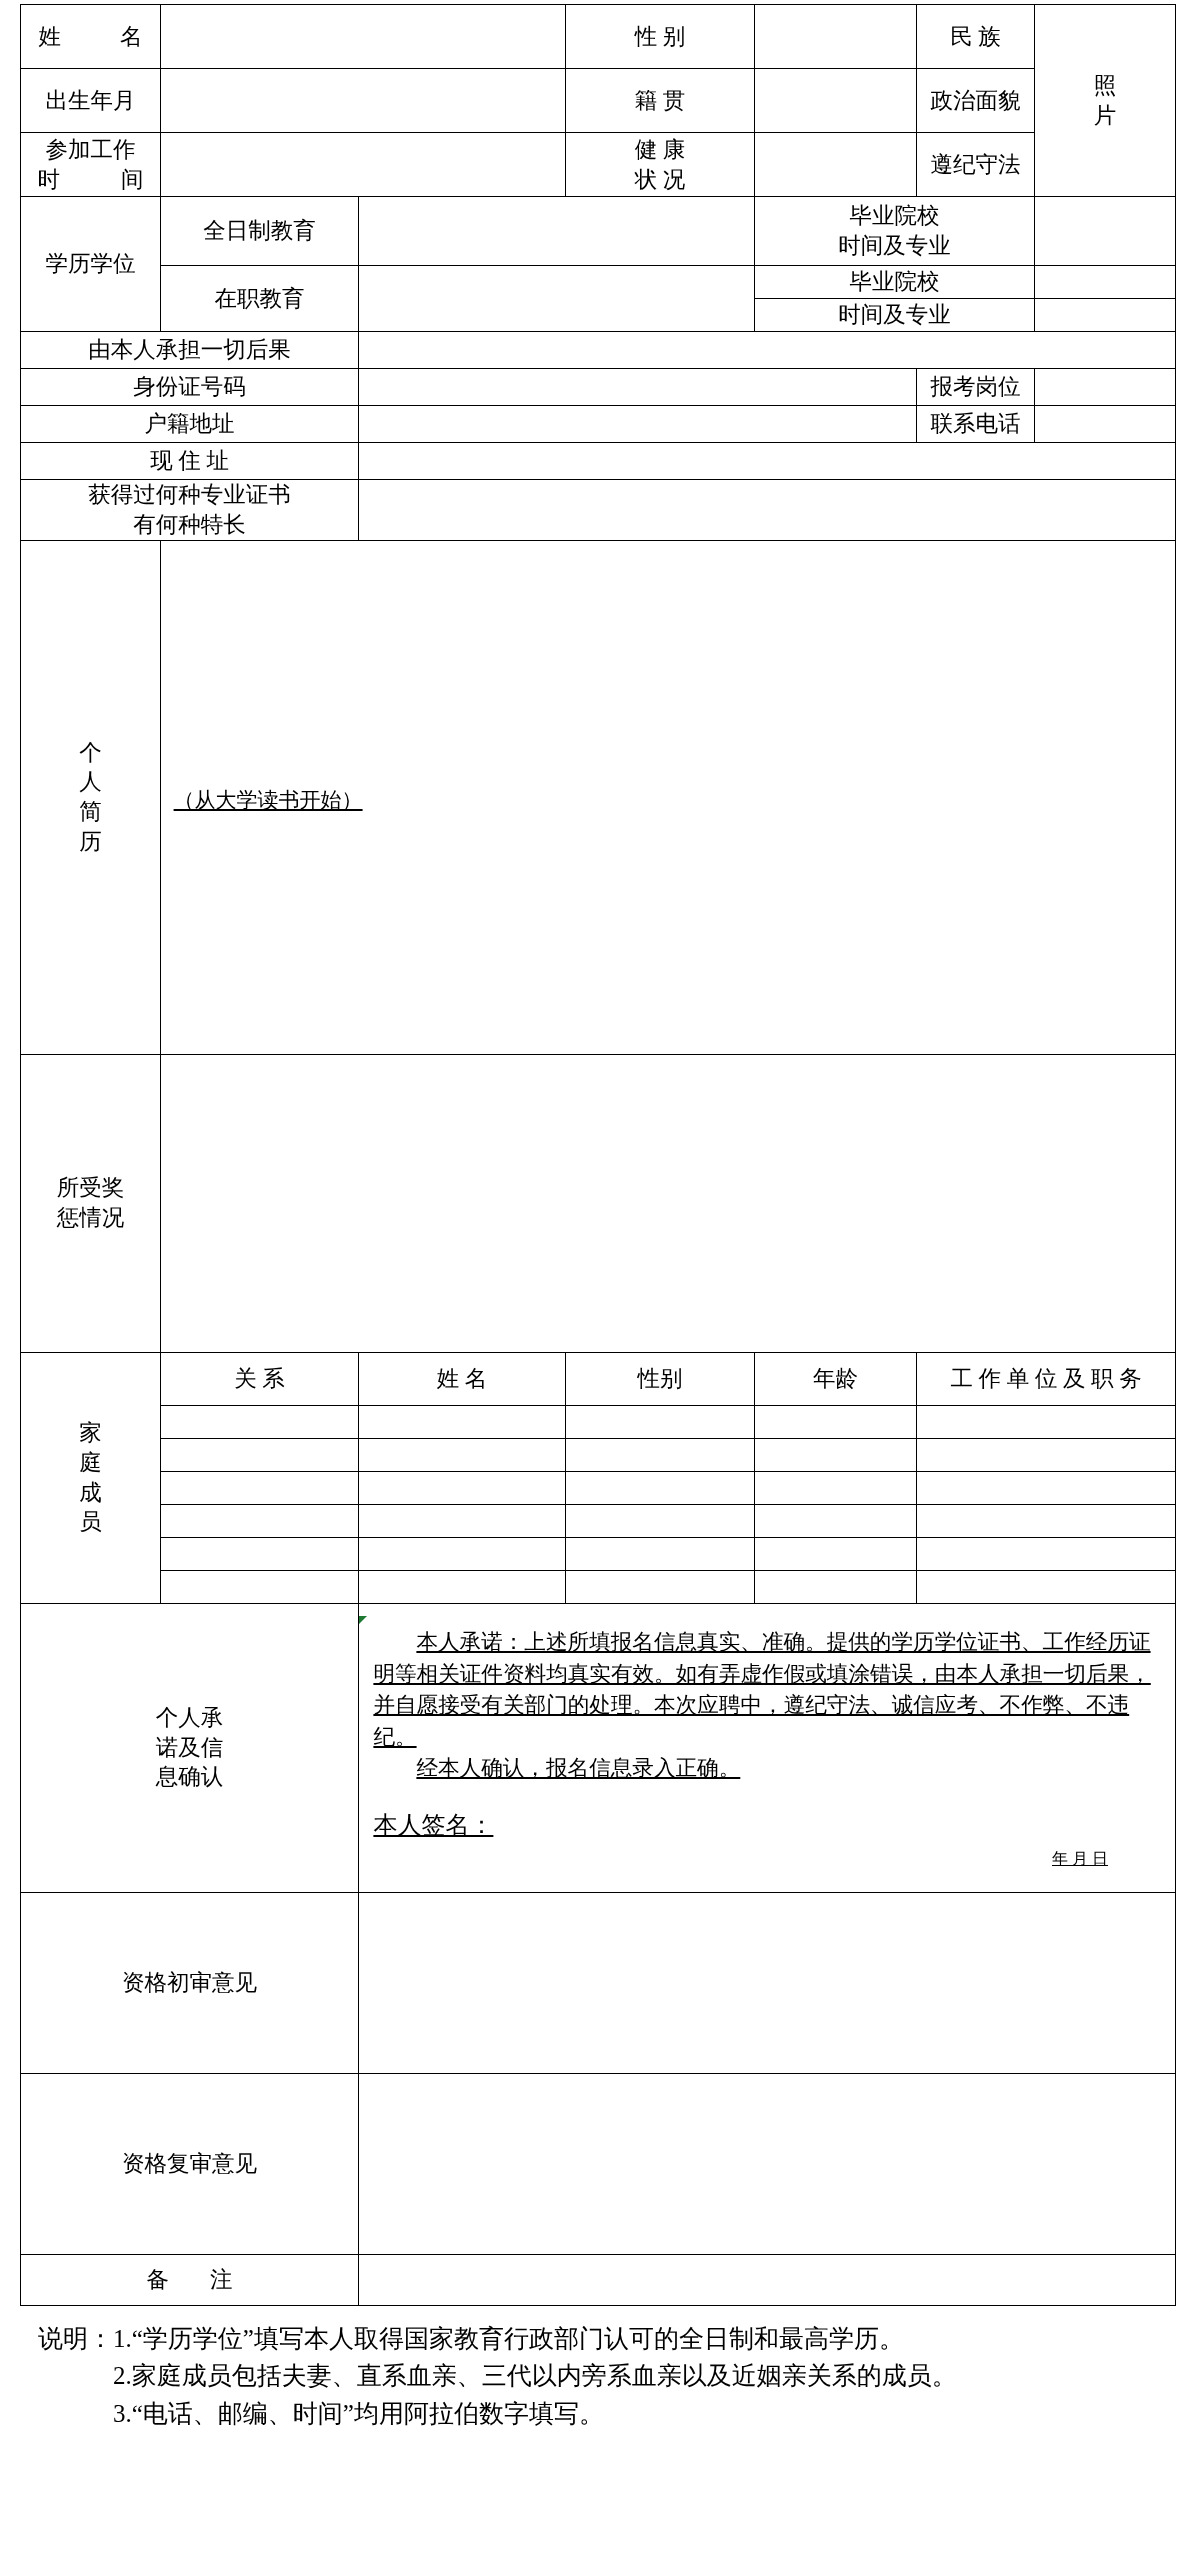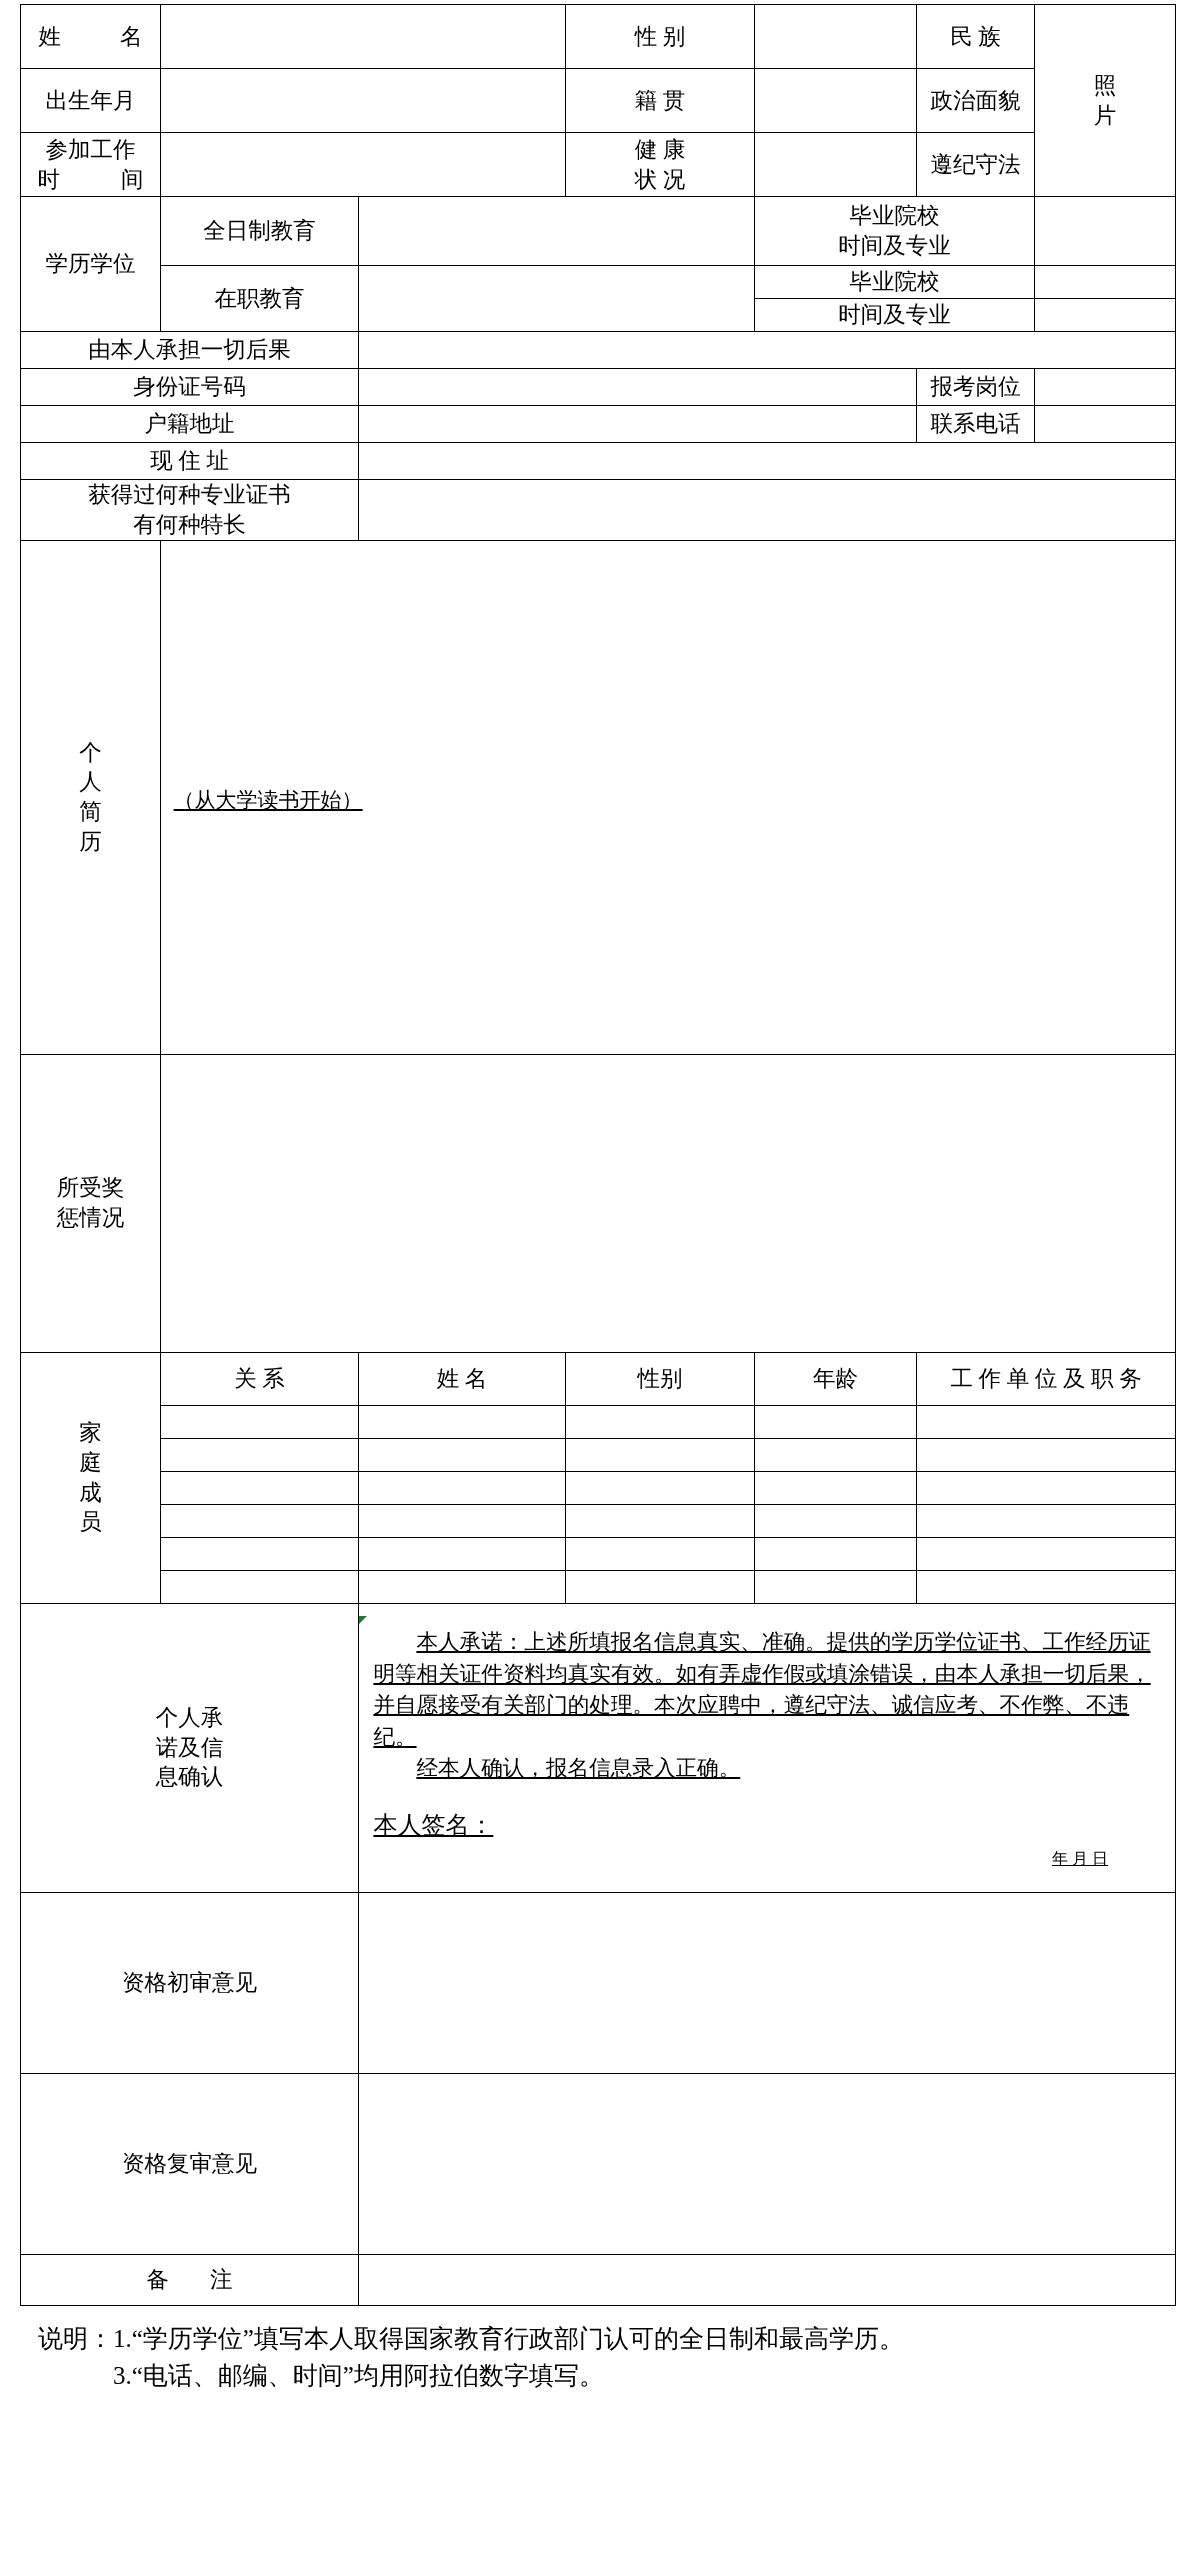--- a/index.html
+++ b/index.html
@@ -373,19 +373,20 @@
       </tr>
 
     </tbody>
   </table>
 
   <div class="notes">
     <div class="notes-row">
       <span class="notes-head">说明：</span>
       <ul class="notes-list">
         <li>1.“学历学位”填写本人取得国家教育行政部门认可的全日制和最高学历。</li>
+        <li>2.家庭成员包括夫妻、直系血亲、三代以内旁系血亲以及近姻亲关系的成员。</li>
         <li>3.“电话、邮编、时间”均用阿拉伯数字填写。</li>
       </ul>
     </div>
   </div>
 
 </div>
 
 
 </body></html>

